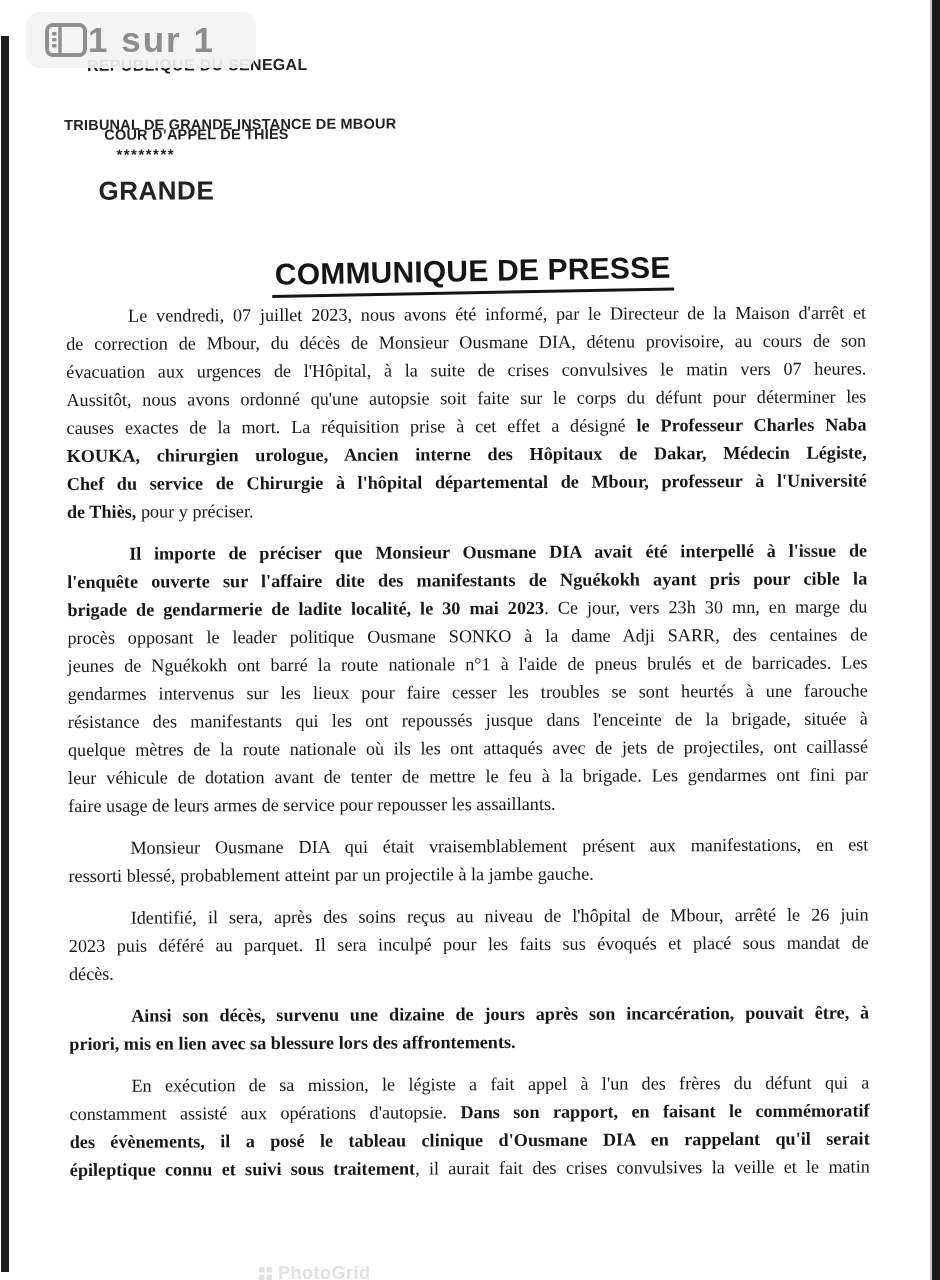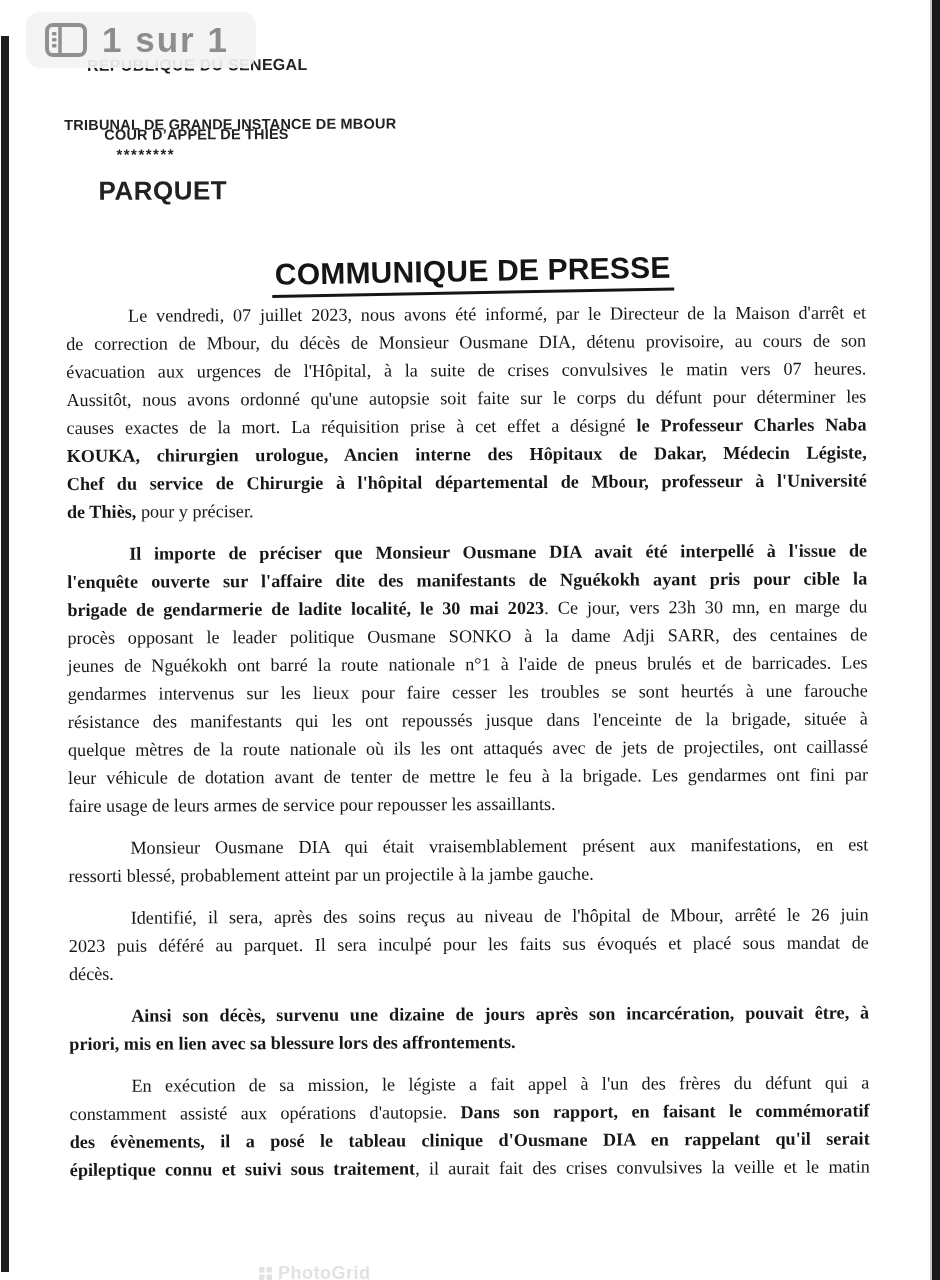--- a/index.html
+++ b/index.html
@@ -25,21 +25,21 @@
     position:absolute;left:26px;top:12px;
     width:230px;height:56px;
     background:rgba(243,243,243,0.93);
     border-radius:14px;
     display:flex;align-items:center;
     padding-left:18px;box-sizing:border-box;
     z-index:20;
   }
   .page-badge .label{
     font-size:35px;font-weight:bold;color:#8d8d8d;
-    letter-spacing:2px;margin-left:14px;
+    letter-spacing:2px;margin-left:0;
     font-family:"Liberation Sans",sans-serif;
   }
   
   .doc{
     position:absolute;left:0;top:0;width:940px;height:1280px;
     transform:rotate(-0.25deg);
     transform-origin:60px 300px;
     color:#1b1b1b;
   }
   .hdr{position:absolute;font-weight:bold;color:#222;white-space:nowrap;}
@@ -97,21 +97,21 @@
     </svg>
   </span>
   <span class="label">1 sur 1</span>
 </div>
 
 <div class="doc">
   <div class="hdr hdr1">REPUBLIQUE DU SENEGAL</div>
   <div class="hdr hdr2">COUR D’APPEL DE THIES</div>
   <div class="hdr hdr3">TRIBUNAL DE GRANDE INSTANCE DE MBOUR</div>
   <div class="hdr stars">********</div>
-  <div class="hdr parquet">PARQUET</div>
+  <div class="hdr parquet">GRANDE</div>
   <div class="doc-title">COMMUNIQUE DE PRESSE</div>
   <div class="doc-body">
       <div class="para">
         <div class="line first"><span>Le vendredi, 07 juillet 2023, nous avons été informé, par le Directeur de la Maison d'arrêt et</span></div>
         <div class="line"><span>de correction de Mbour, du décès de Monsieur Ousmane DIA, détenu provisoire, au cours de son</span></div>
         <div class="line"><span>évacuation aux urgences de l'Hôpital, à la suite de crises convulsives le matin vers 07 heures.</span></div>
         <div class="line"><span>Aussitôt, nous avons ordonné qu'une autopsie soit faite sur le corps du défunt pour déterminer les</span></div>
         <div class="line"><span>causes exactes de la mort. La réquisition prise à cet effet a désigné </span><span class="bold">le Professeur Charles Naba</span></div>
         <div class="line"><span class="bold">KOUKA, chirurgien urologue, Ancien interne des Hôpitaux de Dakar, Médecin Légiste,</span></div>
         <div class="line"><span class="bold">Chef du service de Chirurgie à l'hôpital départemental de Mbour, professeur à l'Université</span></div>

